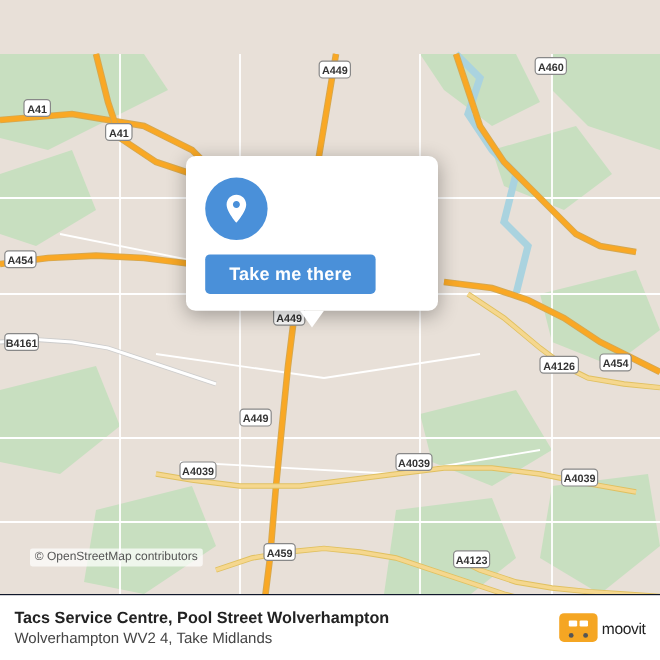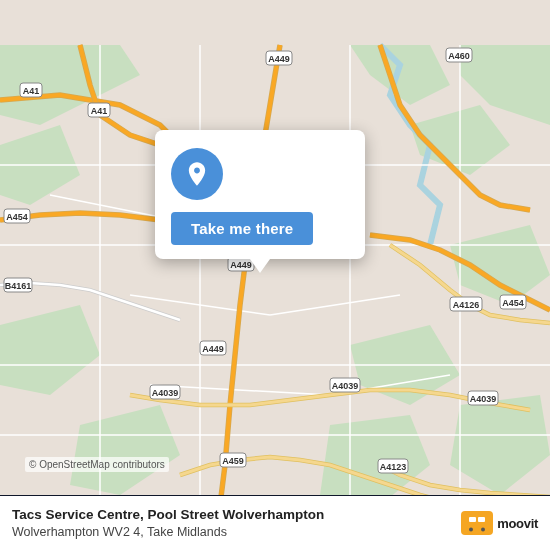--- a/index.html
+++ b/index.html
@@ -136,21 +136,21 @@
       background: #f5a623;
       border-radius: 4px;
       padding: 3px 5px;
       display: flex;
       align-items: center;
       justify-content: center;
     }
 
     #moovit-wordmark {
       font-size: 13px;
-      font-weight: 700;
+      font-weight: 400;
       color: #222;
       letter-spacing: -0.3px;
     }
 
     
     #osm-attribution {
       position: absolute;
       bottom: 78px;
       left: 25px;
       font-size: 10px;

